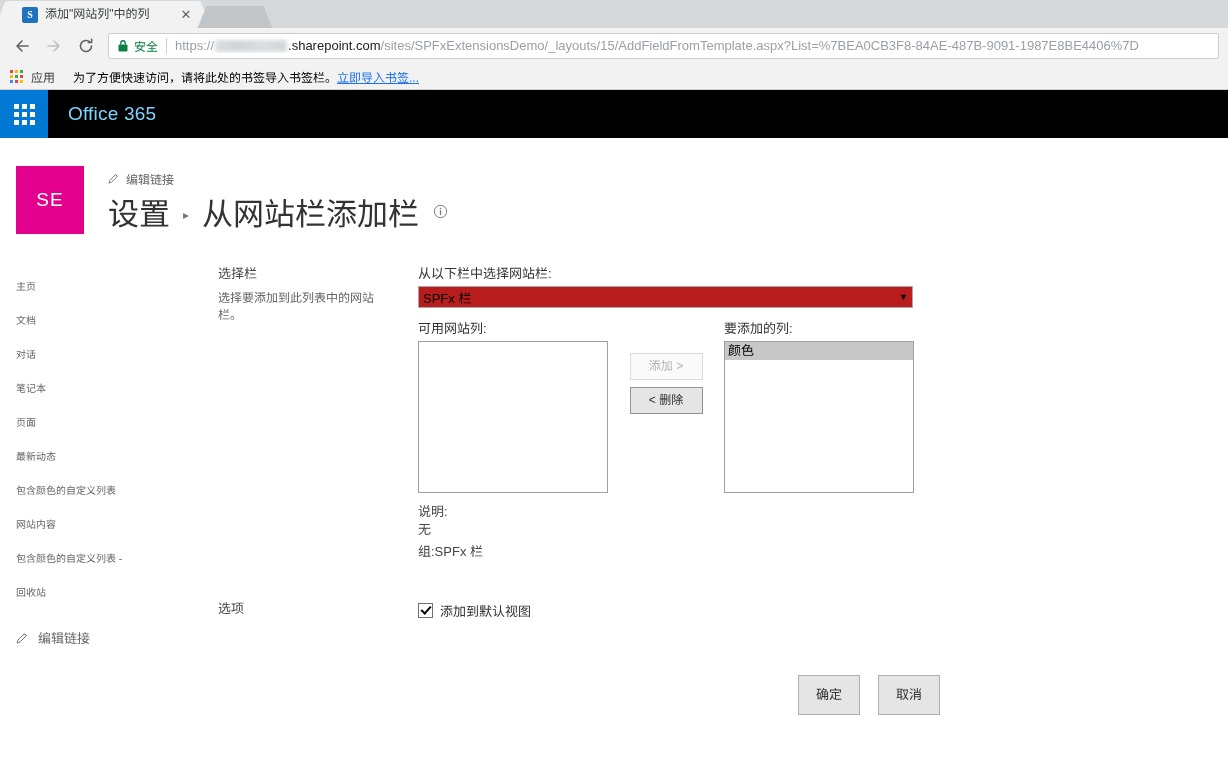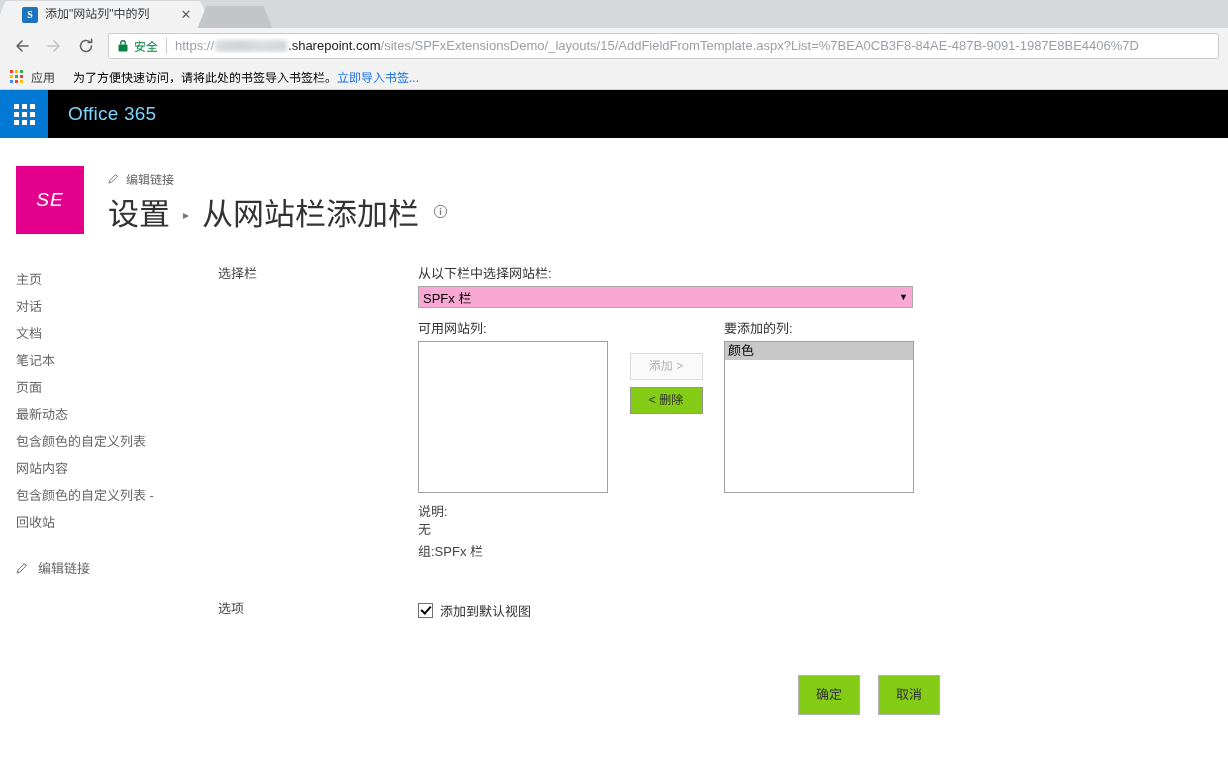--- a/index.html
+++ b/index.html
@@ -181,21 +181,21 @@
     grid-template-rows: repeat(3, 3px);
     gap: 2px;
     margin-right: 8px;
     flex: 0 0 auto;
   }
   .apps-grid i {
     width: 3px; height: 3px; display: block;
   }
   .apps-label { margin-right: 18px; color: #3c4043; }
   .bm-hint { color: #000000; }
-  .bm-link { color: #1a73e8; cursor: pointer; }
+  .bm-link { color: #1a73e8; cursor: pointer; text-decoration: underline; }
 
   
   .suitebar {
     background: #000000;
     height: 48px;
     display: flex;
     align-items: center;
   }
   .waffle {
     width: 48px; height: 48px;
@@ -227,21 +227,20 @@
     padding: 28px 0 0 16px;
   }
   .site-logo {
     width: 68px; height: 68px;
     background: #e3008c;
     color: #ffffff;
     display: flex; align-items: center; justify-content: center;
     font-size: 19px;
     letter-spacing: 1px;
     flex: 0 0 68px;
-    font-style: italic;
   }
   .head-text { margin-left: 24px; padding-top: 4px; }
   .edit-links-top {
     display: flex; align-items: center;
     font-size: 12px;
     color: #666;
     margin-bottom: 2px;
     cursor: pointer;
   }
   .pencil { margin-right: 7px; display:flex; }
@@ -279,25 +278,26 @@
     display: flex;
     padding-top: 32px;
   }
   .left-nav {
     width: 208px;
     flex: 0 0 208px;
     padding-left: 16px;
     box-sizing: border-box;
   }
   .nav-item {
-    font-size: 13px;
+    font-size: 10px;
     color: #666;
     padding: 6px 0;
     cursor: pointer;
     line-height: 15px;
+    margin-top: 7px;
   }
   .edit-links-bottom {
     display:flex; align-items:center;
     margin-top: 22px;
     font-size: 13px;
     color: #666;
     cursor: pointer;
   }
   .edit-links-bottom .pencil { margin-right: 10px; }
 
@@ -333,21 +333,21 @@
   .field-label {
     font-size: 13px;
     color: #333;
     margin-bottom: 4px;
     line-height: 16px;
   }
   .group-select {
     width: 495px;
     height: 22px;
     border: 1px solid #a9a9a9;
-    background: #f9a8d4;
+    background: #b91c1c;
     font-size: 13px;
     color: #000;
     padding: 0 4px;
     box-sizing: border-box;
     display: flex;
     align-items: center;
     justify-content: space-between;
     cursor: pointer;
     margin-bottom: 13px;
   }
@@ -384,21 +384,21 @@
     flex-direction: column;
     align-items: center;
     padding-top: 32px;
   }
   .btn {
     font-size: 12px;
     font-family: "Liberation Sans", sans-serif;
     padding: 0;
     height: 27px;
     width: 73px;
-    background: #84cc16;
+    background: #e5e5e5;
     border: 1px solid #949494;
     color: #333;
     cursor: pointer;
     line-height: 25px;
     text-align: center;
   }
   .btn.disabled {
     color: #b4b4b4;
     border-color: #dadada;
     background: #fafafa;
@@ -563,22 +563,22 @@
             </svg>
         </span>
       </div>
     </div>
   </div>
 
   <div class="body-grid">
 
     <div class="left-nav">
       <div class="nav-item">主页</div>
+      <div class="nav-item">文档</div>
       <div class="nav-item">对话</div>
-      <div class="nav-item">文档</div>
       <div class="nav-item">笔记本</div>
       <div class="nav-item">页面</div>
       <div class="nav-item">最新动态</div>
       <div class="nav-item">包含颜色的自定义列表</div>
       <div class="nav-item">网站内容</div>
       <div class="nav-item">包含颜色的自定义列表 -</div>
       <div class="nav-item">回收站</div>
       <div class="edit-links-bottom">
         <span class="pencil">
           <svg width="12" height="12" viewBox="0 0 12 12">
@@ -588,20 +588,21 @@
         </span>
         <span>编辑链接</span>
       </div>
     </div>
 
     <div class="content">
 
       <div class="form-section">
         <div class="section-label">
           <div class="section-title">选择栏</div>
+          <div class="section-desc">选择要添加到此列表中的网站栏。</div>
         </div>
 
         <div class="section-fields">
           <div class="field-label">从以下栏中选择网站栏:</div>
           <div class="group-select">
             <span>SPFx 栏</span>
             <span class="caret">▼</span>
           </div>
 
           <div class="pickers">

